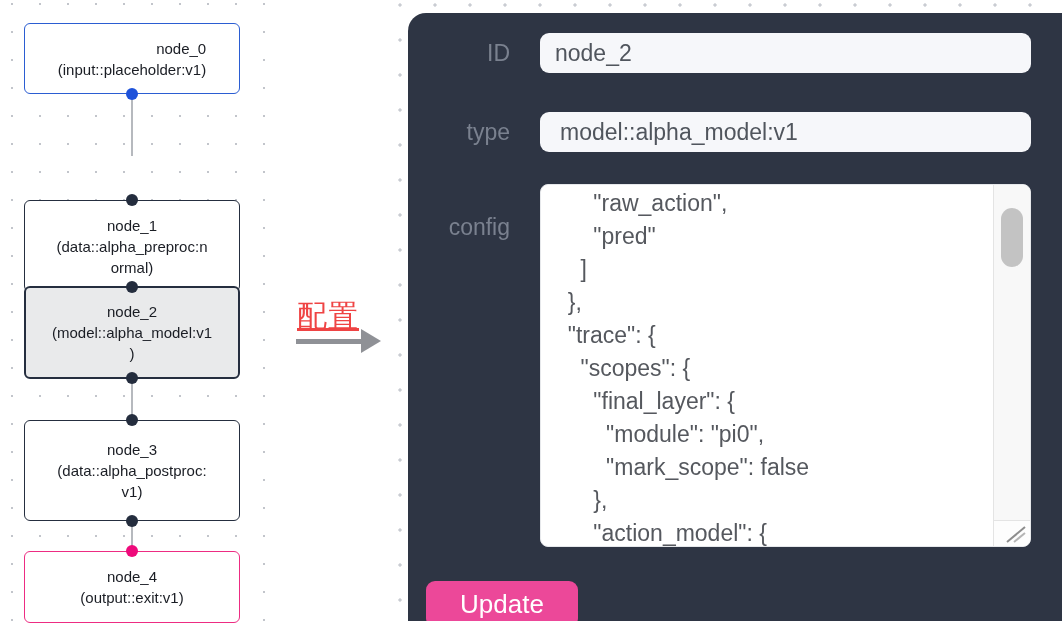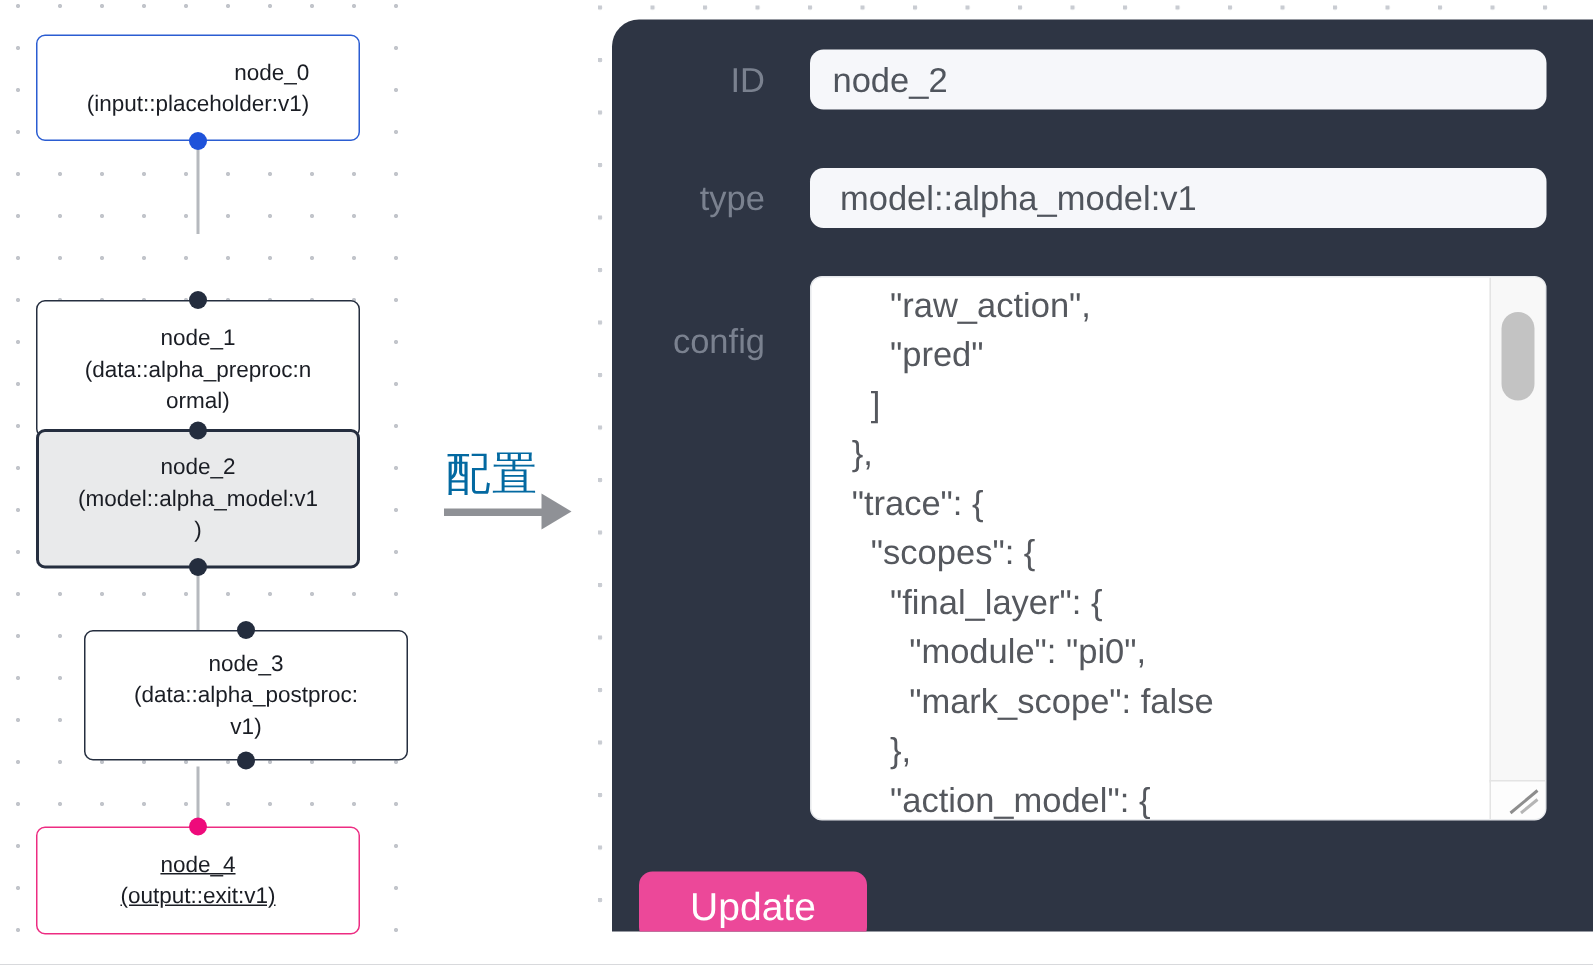--- a/index.html
+++ b/index.html
@@ -17,32 +17,32 @@
   .flow-node {
     position:absolute; left:24px; width:216px;
     background:#ffffff; border:1.5px solid #252e3f; border-radius:6px;
     display:flex; align-items:center; justify-content:center;
     text-align:center; color:#1a1d24; font-size:15px; line-height:21px;
     white-space:pre-line;
   }
   .flow-node .label { white-space:pre-line; }
   .node-input  { border-color:#2b5dd2;text-align:right; }
   .node-selected { background:#e9eaeb; border-width:2.5px; }
-  .node-output { border-color:#ed2c82;text-decoration:underline; }
+  .node-output { border-color:#ed2c82; }
   .port { position:absolute; width:12px; height:12px; border-radius:50%;
           background:#242d3e; left:50%; margin-left:-6px; }
   .port-top    { top:-7px; }
   .port-bottom { bottom:-7px; }
   .port-blue { background:#1e52da; }
   .port-pink { background:#ee0a7b; }
 
   
   .transfer-label {
     position:absolute; left:290px; top:296px; width:76px;
-    font-size:30px; color:#0369a1; text-align:center; letter-spacing:1px;
+    font-size:30px; color:#ef4444; text-align:center; letter-spacing:1px;text-decoration:underline;
   }
   .arrow-shaft { position:absolute; left:296px; top:339px; width:66px; height:5px; background:#8f9196; }
   .arrow-head  { position:absolute; left:361px; top:329px; width:0; height:0;
                  border-top:12px solid transparent; border-bottom:12px solid transparent;
                  border-left:20px solid #8f9196; }
 
   
   .right-area {
     position:absolute; left:392px; top:0; width:670px; height:622px;
     background-image: radial-gradient(circle at 2px 2px, #c9ccd2 1.5px, transparent 1.7px);
@@ -125,21 +125,21 @@
     </div>
 
     <div class="flow-node node-selected" style="top:286px; height:93px;">
       <span class="label">node_2
 (model::alpha_model:v1
 )</span>
       <span class="port port-top"></span>
       <span class="port port-bottom"></span>
     </div>
 
-    <div class="flow-node" style="top:420px; height:87px;margin-left:32px;">
+    <div class="flow-node" style="top:420px; height:101px;">
       <span class="label">node_3
 (data::alpha_postproc:
 v1)</span>
       <span class="port port-top"></span>
       <span class="port port-bottom"></span>
     </div>
 
     <div class="flow-node node-output" style="top:551px; height:72px;">
       <span class="label">node_4
 (output::exit:v1)</span>

